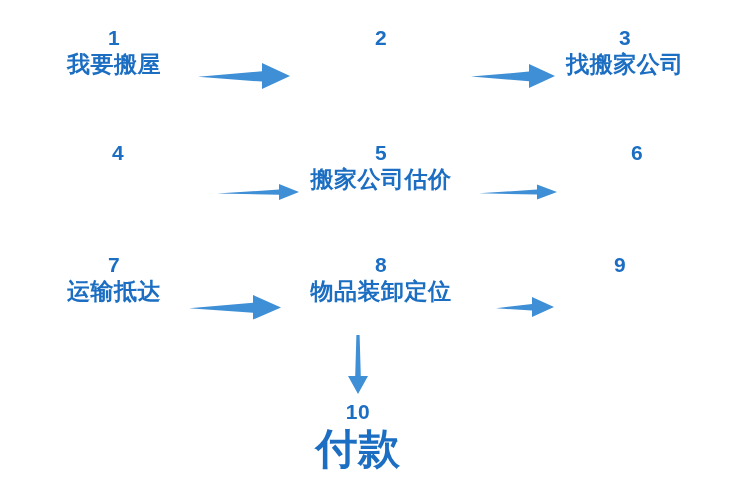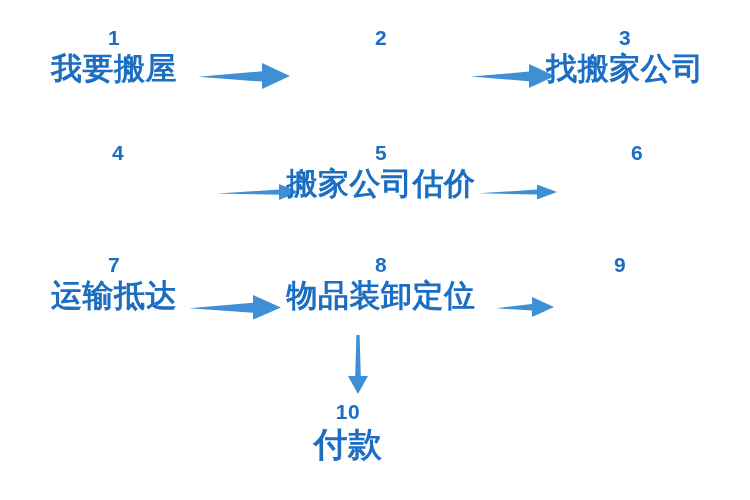--- a/index.html
+++ b/index.html
@@ -31,28 +31,28 @@
   .step-number {
     display: block;
     font-size: 21px;
     font-weight: bold;
     color: #1b6ec2;
     line-height: 1.15;
     letter-spacing: 0.5px;
   }
   .step-label {
     display: block;
-    font-size: 31px;
+    font-size: 23px;
     font-weight: bold;
     color: #1b6ec2;
     line-height: 1.25;
     letter-spacing: 0.5px;
   }
   .step.emphasis .step-label {
-    font-size: 34px;
+    font-size: 42px;
     line-height: 1.2;
   }
 
   
   .arrow-h {
     position: absolute;
     transform: translate(-50%, -50%);
   }
   .arrow-v {
     position: absolute;
@@ -144,18 +144,18 @@
   <div class="step" style="left:620px; top:253px;">
     <span class="step-number">9</span>
   </div>
 
   <div class="arrow-v" style="left:358px; top:334px;">
     <svg width="26" height="62" viewBox="0 0 26 62" aria-hidden="true">
       <path d="M11.4 1 L14.6 1 L15.8 42 L23 42 L13 60 L3 42 L10.2 42 Z" fill="#3f8fd6"></path>
     </svg>
   </div>
 
-  <div class="step emphasis" style="left:348px; top:400px;">
+  <div class="step emphasis" style="left:358px; top:400px;">
     <span class="step-number">10</span>
     <span class="step-label">付款</span>
   </div>
 
 </div>
 
 </body></html>

